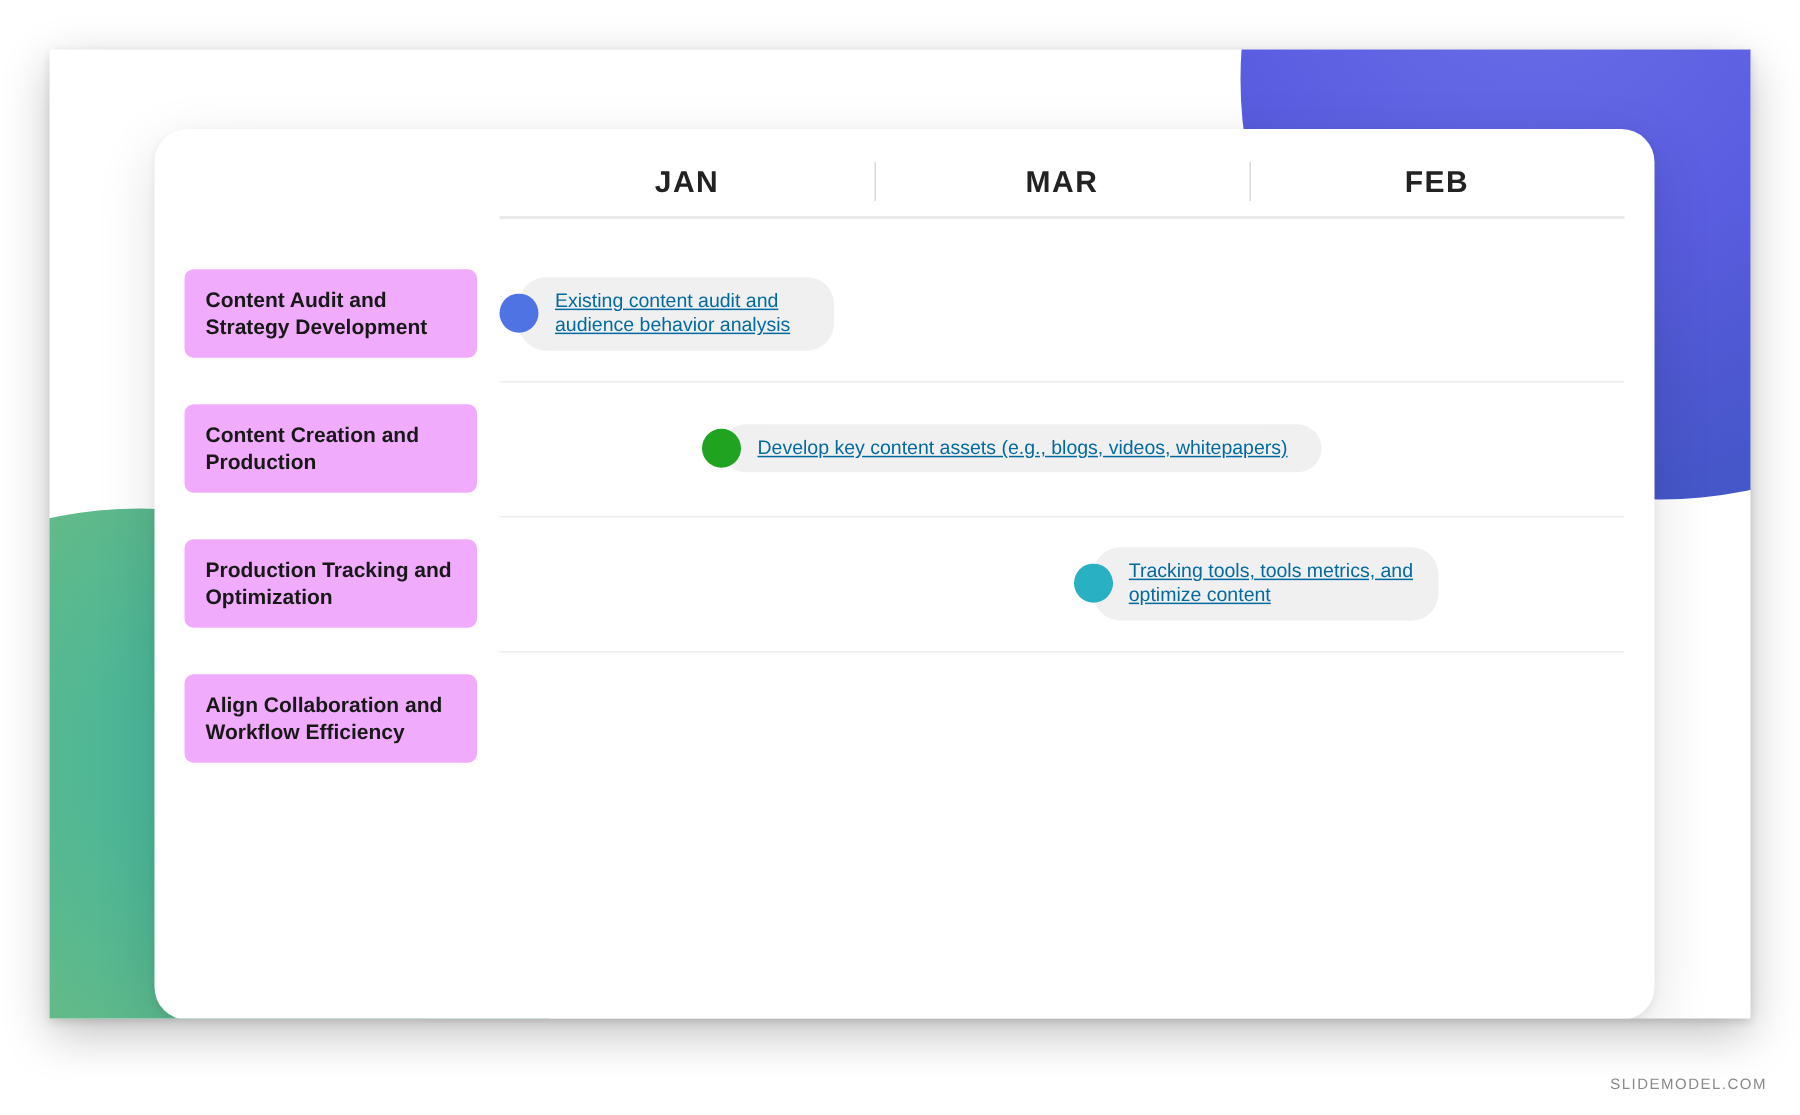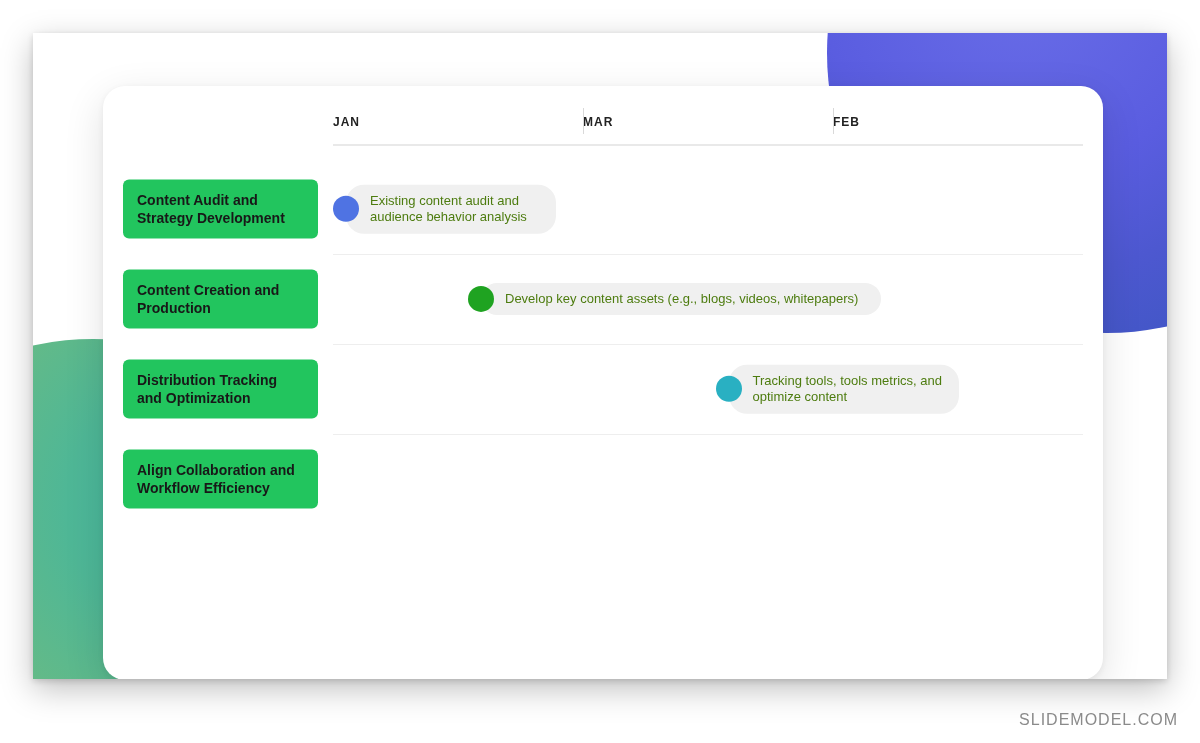--- a/index.html
+++ b/index.html
@@ -49,23 +49,23 @@
 
   
   .months {
     position: absolute;
     top: 12px; left: 230px; right: 20px; height: 48px;
     display: flex;
     border-bottom: 2px solid #e9e9e9;
   }
   .month {
     flex: 1;
-    text-align: left;
+    text-align: center;
     font-weight: 700;
-    font-size: 12px;
+    font-size: 20px;
     letter-spacing: 1px;
     color: #222;
     line-height: 48px;
     position: relative;
   }
   .month + .month::before {
     content: "";
     position: absolute;
     left: 0; top: 10px; bottom: 10px;
     width: 1px;
@@ -87,21 +87,21 @@
     position: absolute;
     top: 0; left: 210px; right: 0;
     height: 1px;
     background: #eeeeee;
   }
 
   .row-label {
     position: absolute;
     left: 0; top: 50%; transform: translateY(-50%);
     width: 195px;
-    background: #22c55e;
+    background: #f0abfc;
     border-radius: 6px;
     padding: 12px 14px;
     font-size: 14px;
     font-weight: 700;
     line-height: 1.25;
     color: #181818;
   }
 
   .track {
     position: absolute;
@@ -121,29 +121,30 @@
     margin-right: -13px;
     z-index: 2;
     position: relative;
   }
   .task .pill {
     background: #f0f0f0;
     border-radius: 18px;
     padding: 8px 16px 8px 24px;
     font-size: 13px;
     line-height: 1.25;
-    color: #4d7c0f;
+    color: #0369a1;
     white-space: nowrap;
+    text-decoration: underline;
   }
   .task .pill.wrap { white-space: normal; }
 
   .watermark {
     position: absolute;
     right: 22px; bottom: 14px;
-    font-size: 16px;
+    font-size: 10px;
     letter-spacing: 1px;
     color: #8a8a8a;
   }
 </style>
 </head>
 <body>
 
 <div class="slide">
 
   <div class="blob-top"></div>
@@ -174,21 +175,21 @@
         <div class="track">
           <div class="task" style="left:18%;">
             <span class="dot" style="background:#1fa321;"></span>
             <span class="pill" style="width:400px;">Develop key content assets (e.g., blogs, videos, whitepapers)</span>
           </div>
         </div>
       </div>
 
 
       <div class="row">
-        <div class="row-label">Distribution Tracking and Optimization</div>
+        <div class="row-label">Production Tracking and Optimization</div>
         <div class="track">
           <div class="task" style="left:51%;">
             <span class="dot" style="background:#29b0c2;"></span>
             <span class="pill wrap" style="width:230px;">Tracking tools, tools metrics, and optimize content</span>
           </div>
         </div>
       </div>
 
       <div class="row">
         <div class="row-label">Align Collaboration and Workflow Efficiency</div>

